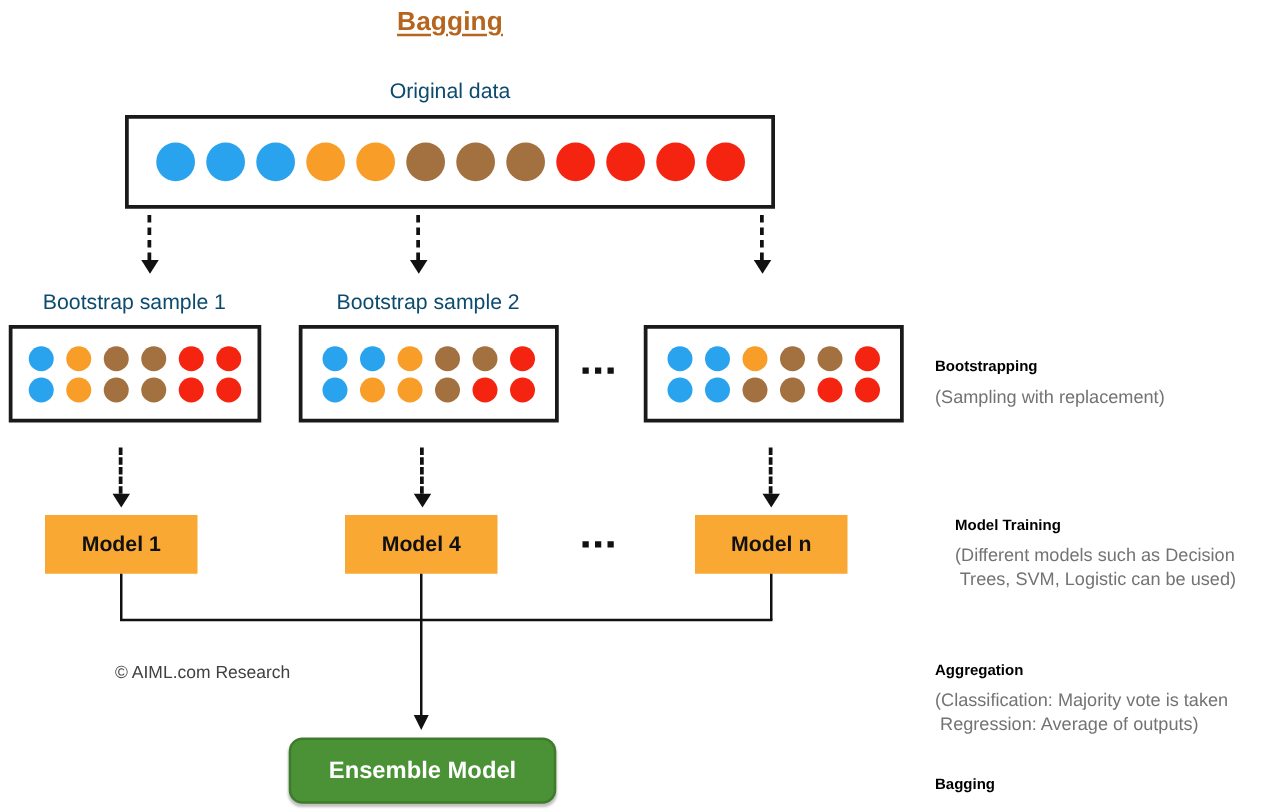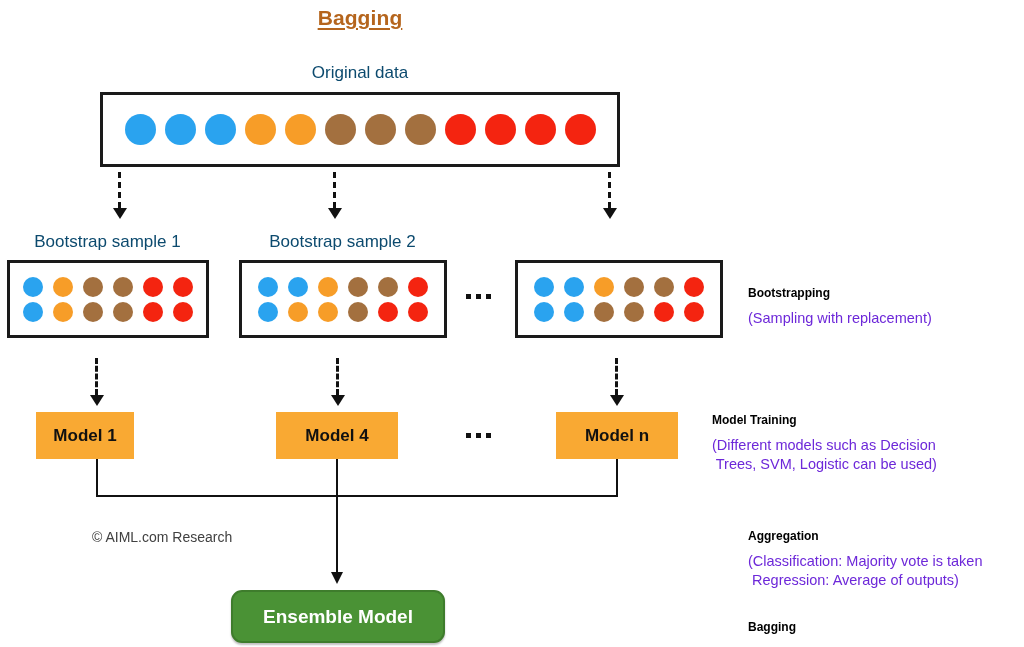--- a/index.html
+++ b/index.html
@@ -92,21 +92,21 @@
   }
   .ellipsis i{
     display:block;width:5px;height:5px;background:#111;
   }
 
   
   .note-head{
     font-size:12px;font-weight:bold;color:#000;white-space:nowrap;
   }
   .note-body{
-    font-size:14.5px;color:#6d28d9;line-height:19px;white-space:pre;
+    font-size:14.5px;color:#737373;line-height:19px;white-space:pre;
   }
 
   
   #watermark{
     font-size:14px;color:#404040;white-space:nowrap;
   }
 </style>
 </head>
 <body>
 
@@ -217,21 +217,21 @@
   </div>
   <div class="abs" style="left:331px;top:358px;">
     <div class="dashline" style="height:37px;margin-left:5px;"></div>
     <div class="arrowhead-down"></div>
   </div>
   <div class="abs" style="left:610px;top:358px;">
     <div class="dashline" style="height:37px;margin-left:5px;"></div>
     <div class="arrowhead-down"></div>
   </div>
 
-  <div class="abs modelbox" style="left:36px;top:412px;width:98px;height:47px;">Model 1</div>
+  <div class="abs modelbox" style="left:36px;top:412px;width:122px;height:47px;">Model 1</div>
   <div class="abs modelbox" style="left:276px;top:412px;width:122px;height:47px;">Model 4</div>
   <div class="abs ellipsis" style="left:466px;top:433px;">
     <i></i>
       <i></i>
       <i></i>
   </div>
   <div class="abs modelbox" style="left:556px;top:412px;width:122px;height:47px;">Model n</div>
 
   <div class="abs solidline-v" style="left:96px;top:459px;height:37px;"></div>
   <div class="abs solidline-v" style="left:336px;top:459px;height:37px;"></div>
@@ -245,21 +245,21 @@
 
   <div class="abs" id="ensemble-model-box" style="left:231px;top:590px;width:214px;height:53px;">Ensemble Model</div>
 
   <div class="abs" id="watermark" style="left:92px;top:529px;">© AIML.com Research</div>
 
   <div class="abs" style="left:748px;top:286px;">
     <div class="note-head">Bootstrapping</div>
     <div class="note-body" style="margin-top:9px;">(Sampling with replacement)</div>
   </div>
 
-  <div class="abs" style="left:712px;top:413px;">
+  <div class="abs" style="left:764px;top:413px;">
     <div class="note-head">Model Training</div>
     <div class="note-body" style="margin-top:9px;">(Different models such as Decision
  Trees, SVM, Logistic can be used)</div>
   </div>
 
   <div class="abs" style="left:748px;top:529px;">
     <div class="note-head">Aggregation</div>
     <div class="note-body" style="margin-top:9px;">(Classification: Majority vote is taken
  Regression: Average of outputs)</div>
   </div>

